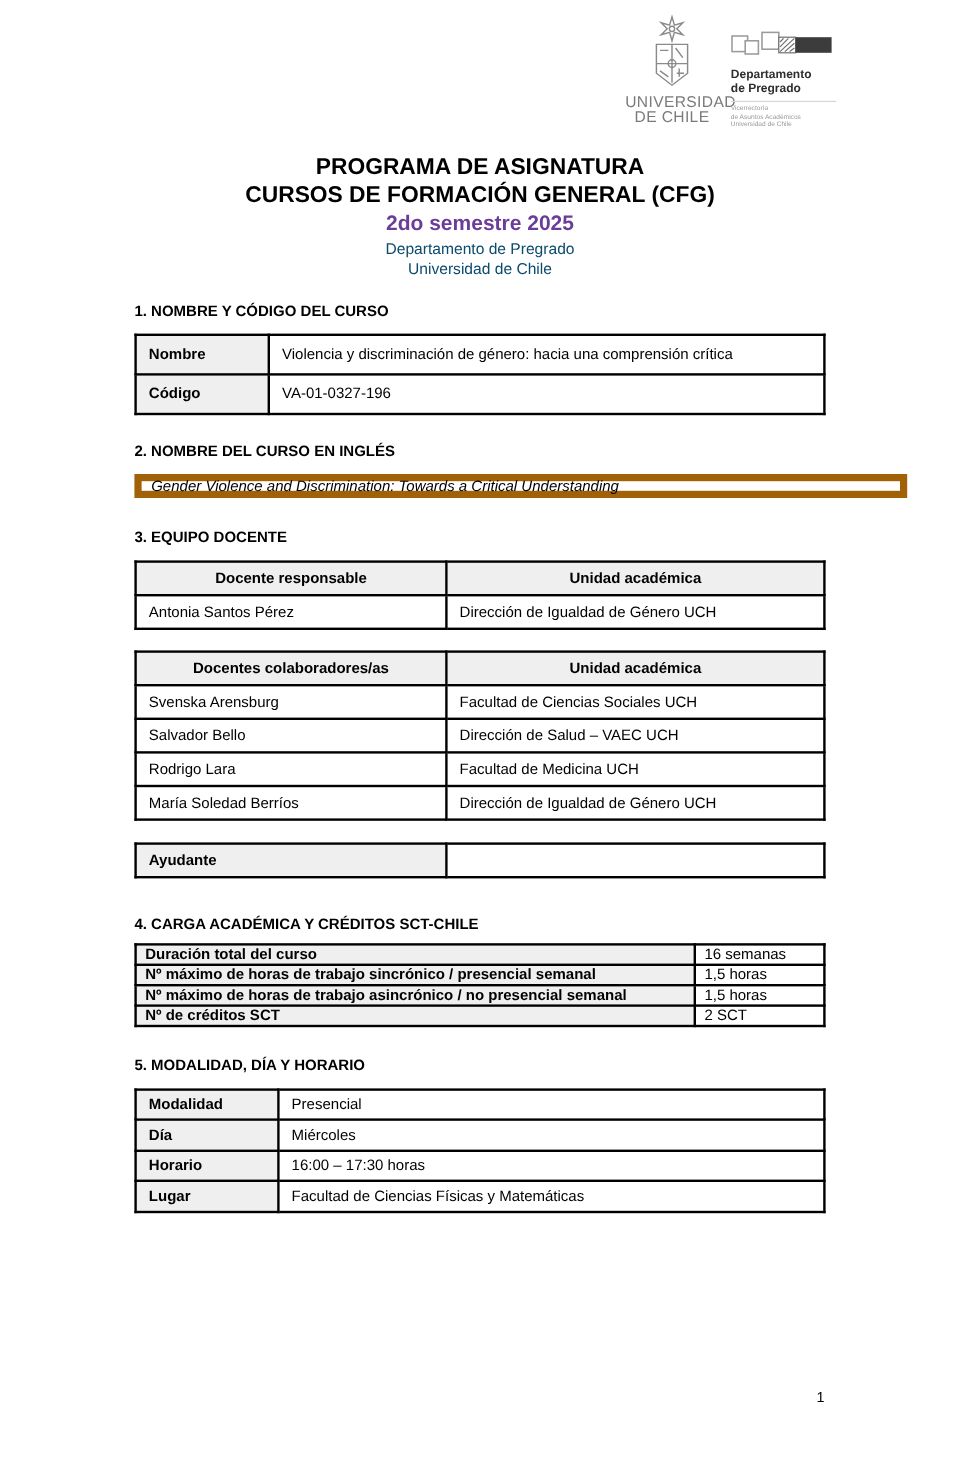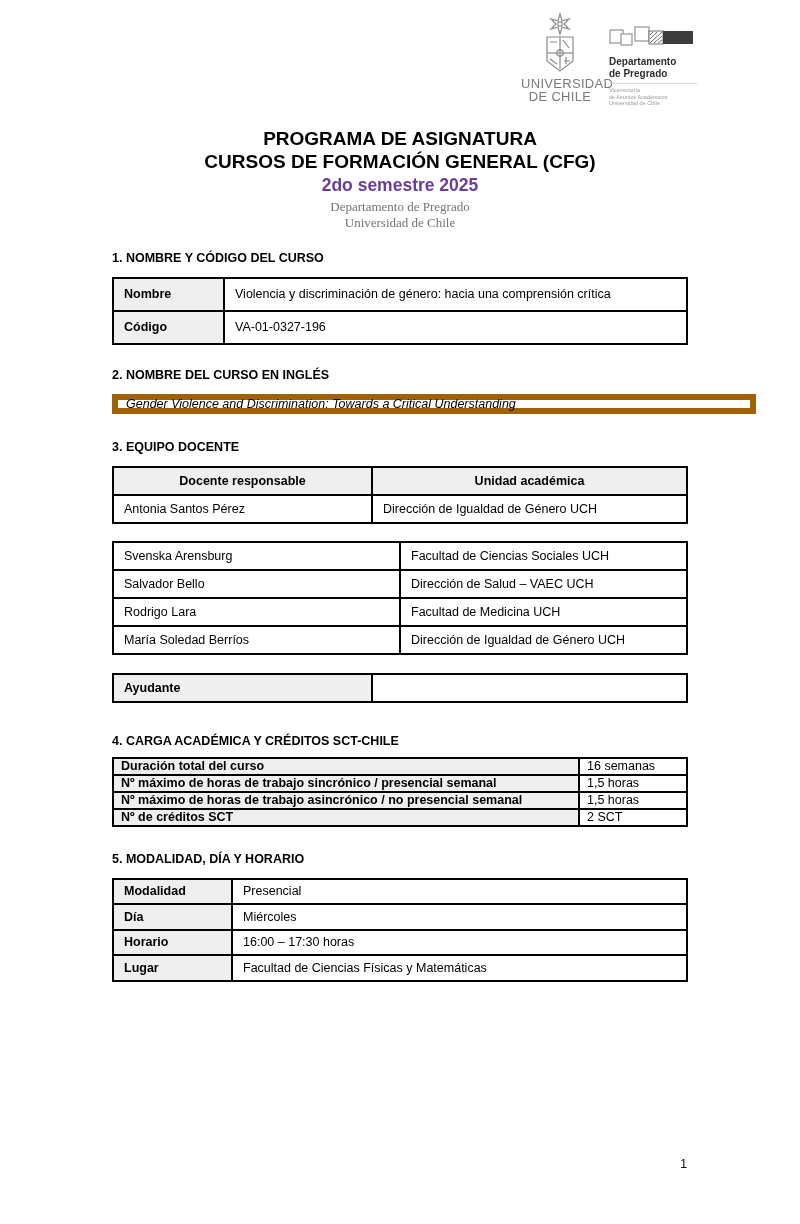--- a/index.html
+++ b/index.html
@@ -21,21 +21,21 @@
   }
   .uchile-logo{width:78px;text-align:center;color:#7d7d7d;}
   .uchile-logo .uch-text{font-size:13px;line-height:12.5px;letter-spacing:.3px;color:#7a7a7a;}
   .pregrado-logo{width:88px;padding-top:13px;}
   .pregrado-title{font-size:10px;font-weight:bold;line-height:11.5px;color:#2e2e2e;margin-top:3px;}
   .pregrado-sub{font-size:5.5px;line-height:6.5px;color:#9a9a9a;margin-top:4px;border-top:1px solid #d7d7d7;padding-top:3px;}
   
   .title-block{text-align:center;margin-top:20px;}
   .title-main{font-size:19px;font-weight:bold;line-height:23px;}
   .title-sem{font-size:17.5px;font-weight:bold;line-height:23px;margin-top:1px;}
-  .title-sub{font-size:13px;line-height:16.5px;color:#737373;font-family:Liberation Serif, serif;}
+  .title-sub{font-size:13px;line-height:16.5px;color:#0c4a6e;}
   
   .content{margin:0 112px;width:576px;}
   .sec-heading{font-size:12.5px;font-weight:bold;margin:0;}
   .h1x{margin-top:19px;}
   .h2x{margin-top:23px;}
   .h3x{margin-top:26px;}
   .h4x{margin-top:31px;}
   .h5x{margin-top:25px;}
   table{border-collapse:collapse;width:576px;table-layout:fixed;}
   td{border:2px solid #000;font-size:12.5px;padding:0 10px;vertical-align:middle;overflow:hidden;white-space:nowrap;}
@@ -154,20 +154,24 @@
       </tr>
       <tr>
         <td>Antonia Santos Pérez</td>
         <td>Dirección de Igualdad de Género UCH</td>
       </tr>
     </tbody>
       </table>
 
     <table class="tbl3 tbl3-b">
       <tbody>
+          <tr>
+        <td class="gray center c1">Docentes colaboradores/as</td>
+        <td class="gray center">Unidad académica</td>
+      </tr>
       <tr>
         <td>Svenska Arensburg</td>
         <td>Facultad de Ciencias Sociales UCH</td>
       </tr>
       <tr>
         <td>Salvador Bello</td>
         <td>Dirección de Salud – VAEC UCH</td>
       </tr>
       <tr>
         <td>Rodrigo Lara</td>

